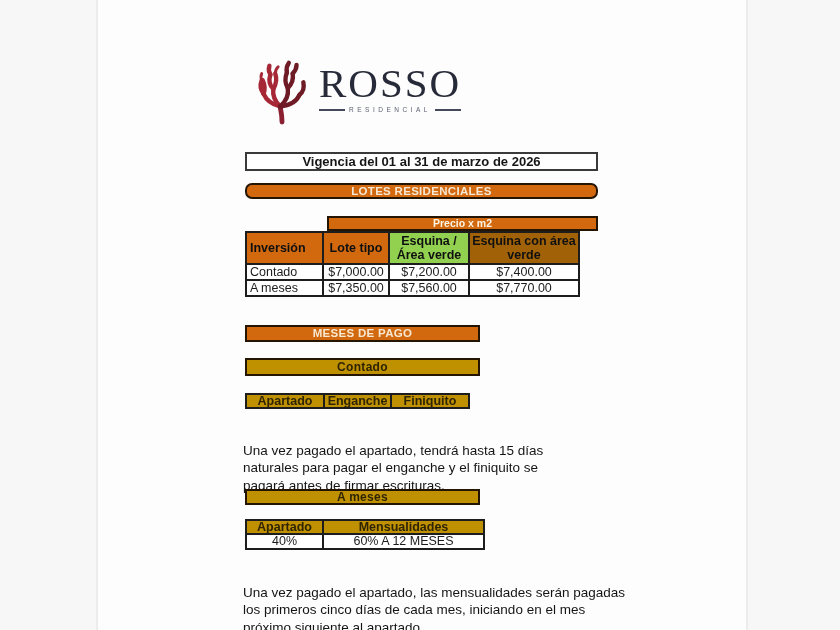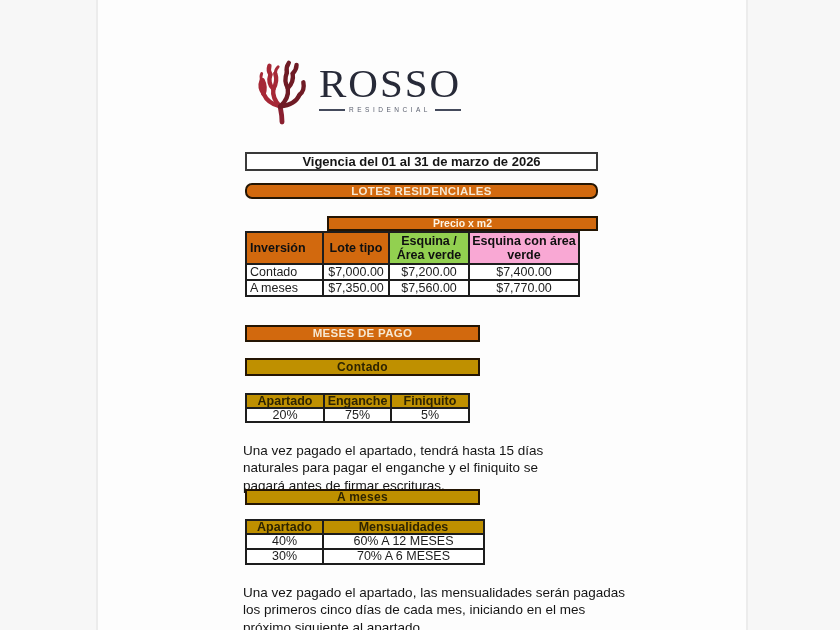--- a/index.html
+++ b/index.html
@@ -49,21 +49,21 @@
     text-align:center;font-weight:700;font-size:10.5px;line-height:11px;
   }
   
   table{border-collapse:collapse;position:absolute;table-layout:fixed;border-radius:19px;}
   td,th{border:2px solid #1d1d1d;padding:0;font-size:12.5px;overflow:hidden;}
   .price-table{left:245px;top:231px;}
   .price-table .hdr{height:30px;font-weight:700;color:#101010;text-align:center;line-height:14px;}
   .price-table .hdr.orange-cell{background:#d2690e;}
   .price-table .hdr.left{text-align:left;padding-left:3px;vertical-align:middle;}
   .price-table .hdr.green-cell{background:#92d050;}
-  .price-table .hdr.salmon-cell{background:#f9a8d4;}
+  .price-table .hdr.salmon-cell{background:#a16207;}
   .price-table .data{height:14px;line-height:14px;text-align:center;background:#fff;}
   .price-table .data.label{text-align:left;padding-left:3px;}
   .cash-table{left:245px;top:393px;}
   .cash-table th{height:12px;line-height:12px;background:#bf9000;color:#2e2400;font-weight:700;text-align:center;}
   .cash-table td{height:12px;line-height:12px;background:#fff;text-align:center;}
   .inst-table{left:245px;top:519px;}
   .inst-table th{height:12px;line-height:12px;background:#bf9000;color:#2e2400;font-weight:700;text-align:center;}
   .inst-table td{height:13px;line-height:13px;background:#fff;text-align:center;}
   
   .note{position:absolute;font-size:13.5px;line-height:17.5px;color:#151515;}
@@ -158,25 +158,20 @@
       <col style="width:78px">
       <col style="width:67px">
       <col style="width:78px">
     </colgroup>
   <tbody>
       <tr>
     <th>Apartado</th>
     <th>Enganche</th>
     <th>Finiquito</th>
   </tr>
-  <tr>
-    <td>20%</td>
-    <td>75%</td>
-    <td>5%</td>
-  </tr>
 </tbody>
   </table>
 
 <p class="note note-cash">Una vez pagado el apartado, tendrá hasta 15 días naturales para pagar el enganche y el finiquito se pagará antes de firmar escrituras.</p>
 
 <div class="bar gold bar-ameses">A meses</div>
 
 <table class="inst-table">
   <colgroup>
       <col style="width:77px">
@@ -184,20 +179,16 @@
     </colgroup>
   <tbody>
       <tr>
     <th>Apartado</th>
     <th>Mensualidades</th>
   </tr>
   <tr>
     <td>40%</td>
     <td>60% A 12 MESES</td>
   </tr>
-  <tr>
-    <td>30%</td>
-    <td>70% A 6 MESES</td>
-  </tr>
 </tbody>
   </table>
 
 <p class="note note-inst">Una vez pagado el apartado, las mensualidades serán pagadas los primeros cinco días de cada mes, iniciando en el mes próximo siguiente al apartado.</p>
 
 </body></html>

